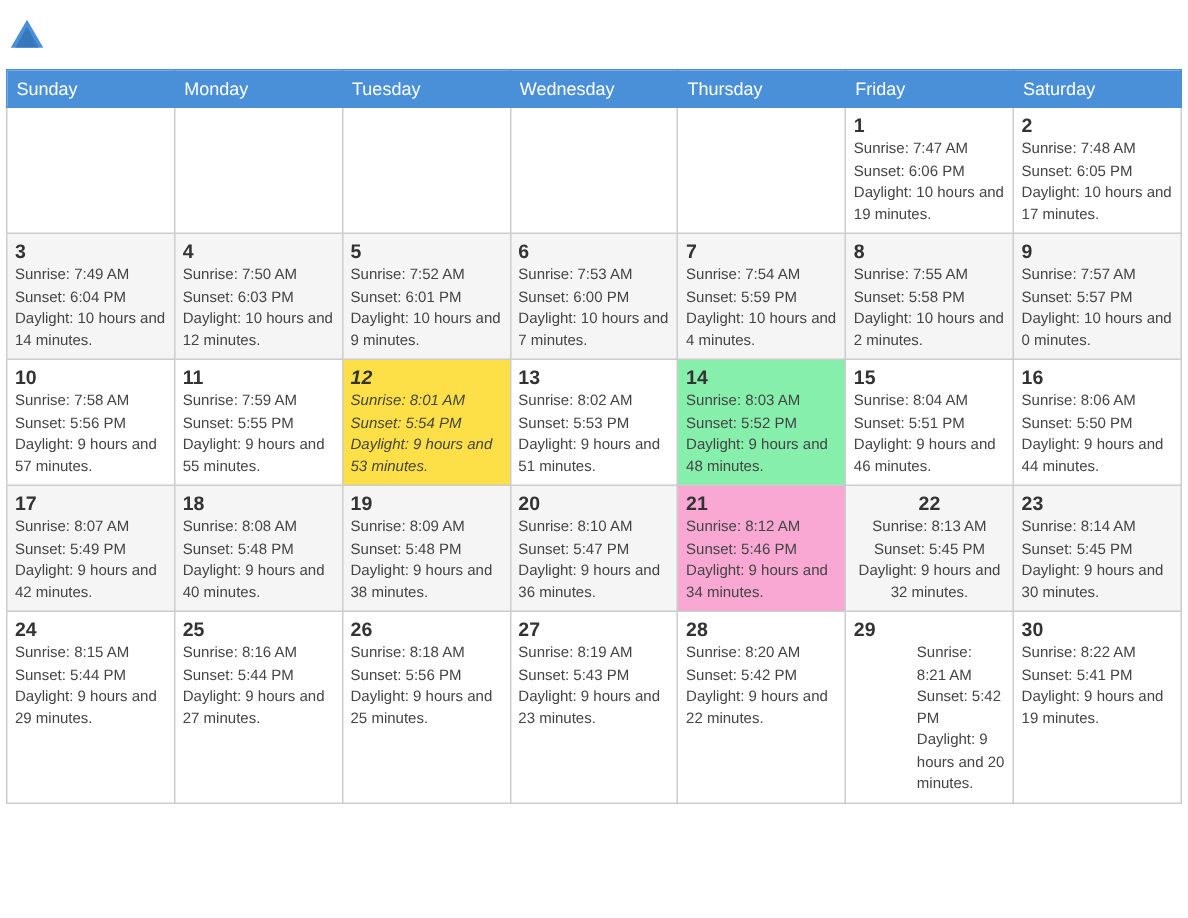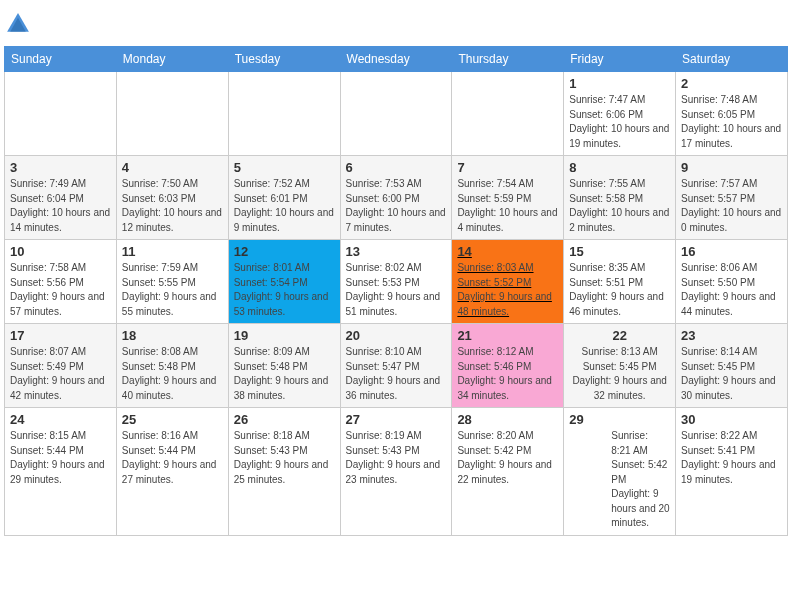--- a/index.html
+++ b/index.html
@@ -131,41 +131,41 @@
             <div class="day-info" style="white-space: pre-line;">Sunrise: 7:58 AM
 Sunset: 5:56 PM
 Daylight: 9 hours and 57 minutes.</div>
           </td>
           <td style="background: rgb(255, 255, 255);">
             <div class="day-num">11</div>
             <div class="day-info" style="white-space: pre-line;">Sunrise: 7:59 AM
 Sunset: 5:55 PM
 Daylight: 9 hours and 55 minutes.</div>
           </td>
-          <td style="background: #0ea5e9;">
+          <td style="background: #fde047; font-style: italic;">
             <div class="day-num">12</div>
             <div class="day-info" style="white-space: pre-line;">Sunrise: 8:01 AM
 Sunset: 5:54 PM
 Daylight: 9 hours and 53 minutes.</div>
           </td>
           <td style="background: rgb(255, 255, 255);">
             <div class="day-num">13</div>
             <div class="day-info" style="white-space: pre-line;">Sunrise: 8:02 AM
 Sunset: 5:53 PM
 Daylight: 9 hours and 51 minutes.</div>
           </td>
-          <td style="background: #f97316; text-decoration: underline;">
+          <td style="background: #86efac;">
             <div class="day-num">14</div>
             <div class="day-info" style="white-space: pre-line;">Sunrise: 8:03 AM
 Sunset: 5:52 PM
 Daylight: 9 hours and 48 minutes.</div>
           </td>
           <td style="background: rgb(255, 255, 255);">
             <div class="day-num">15</div>
-            <div class="day-info" style="white-space: pre-line;">Sunrise: 8:35 AM
+            <div class="day-info" style="white-space: pre-line;">Sunrise: 8:04 AM
 Sunset: 5:51 PM
 Daylight: 9 hours and 46 minutes.</div>
           </td>
           <td style="background: rgb(255, 255, 255);">
             <div class="day-num">16</div>
             <div class="day-info" style="white-space: pre-line;">Sunrise: 8:06 AM
 Sunset: 5:50 PM
 Daylight: 9 hours and 44 minutes.</div>
           </td>
         </tr>
@@ -222,21 +222,21 @@
           </td>
           <td style="background: rgb(255, 255, 255);">
             <div class="day-num">25</div>
             <div class="day-info" style="white-space: pre-line;">Sunrise: 8:16 AM
 Sunset: 5:44 PM
 Daylight: 9 hours and 27 minutes.</div>
           </td>
           <td style="background: rgb(255, 255, 255);">
             <div class="day-num">26</div>
             <div class="day-info" style="white-space: pre-line;">Sunrise: 8:18 AM
-Sunset: 5:43 PM
+Sunset: 5:56 PM
 Daylight: 9 hours and 25 minutes.</div>
           </td>
           <td style="background: rgb(255, 255, 255);">
             <div class="day-num">27</div>
             <div class="day-info" style="white-space: pre-line;">Sunrise: 8:19 AM
 Sunset: 5:43 PM
 Daylight: 9 hours and 23 minutes.</div>
           </td>
           <td style="background: rgb(255, 255, 255);">
             <div class="day-num">28</div>

